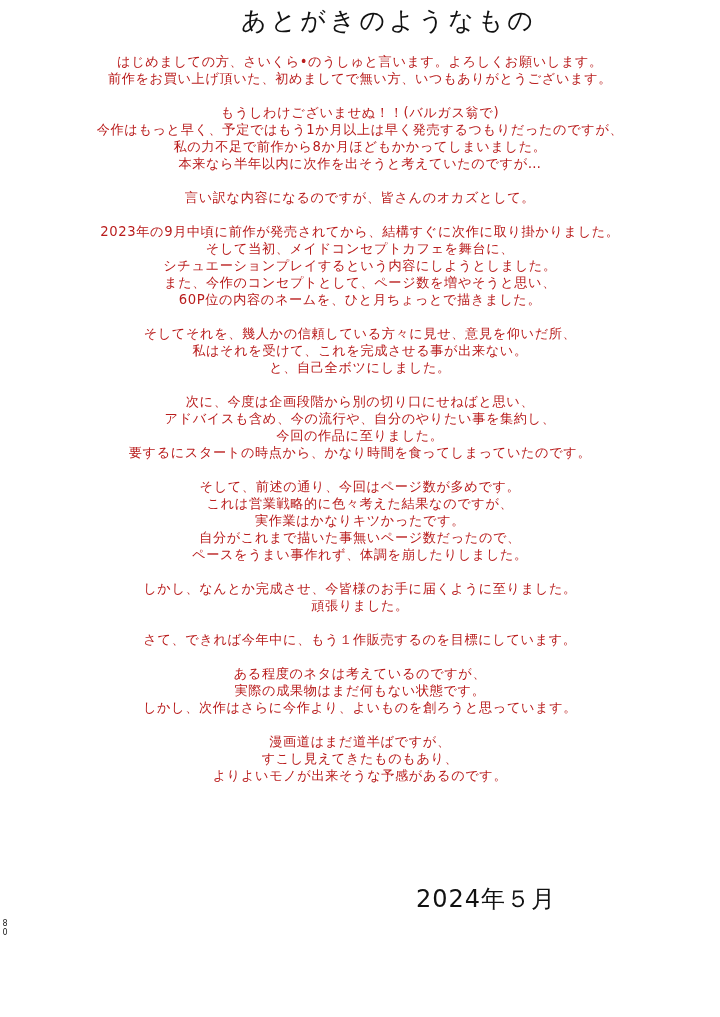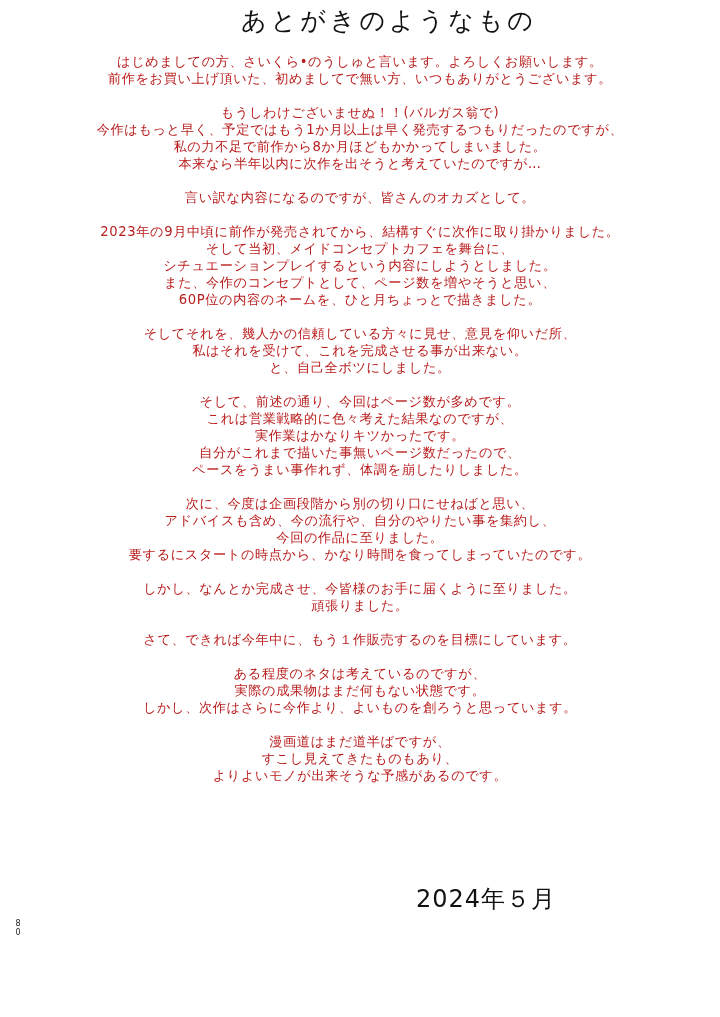--- a/index.html
+++ b/index.html
@@ -78,21 +78,20 @@
       position: absolute;
       left: 1px;
       top: 919px;
       width: 8px;
       font-family: "DejaVu Sans", "Liberation Sans", sans-serif;
       font-size: 8px;
       line-height: 9px;
       color: #222;
       text-align: center;
       word-break: break-all;
-      padding-left: 13px;
     }
   </style>
 </head>
 <body>
 
 <div class="page">
 
   <div class="title">あとがきのようなもの</div>
 
   <div class="body">
@@ -115,31 +114,31 @@
       <span class="line">シチュエーションプレイするという内容にしようとしました。</span>
       <span class="line">また、今作のコンセプトとして、ページ数を増やそうと思い、</span>
       <span class="line">60P位の内容のネームを、ひと月ちょっとで描きました。</span>
     </div>
     <div class="para">
       <span class="line">そしてそれを、幾人かの信頼している方々に見せ、意見を仰いだ所、</span>
       <span class="line">私はそれを受けて、これを完成させる事が出来ない。</span>
       <span class="line">と、自己全ボツにしました。</span>
     </div>
     <div class="para">
+      <span class="line">次に、今度は企画段階から別の切り口にせねばと思い、</span>
+      <span class="line">アドバイスも含め、今の流行や、自分のやりたい事を集約し、</span>
+      <span class="line">今回の作品に至りました。</span>
+      <span class="line">要するにスタートの時点から、かなり時間を食ってしまっていたのです。</span>
+    </div>
+    <div class="para">
       <span class="line">そして、前述の通り、今回はページ数が多めです。</span>
       <span class="line">これは営業戦略的に色々考えた結果なのですが、</span>
       <span class="line">実作業はかなりキツかったです。</span>
       <span class="line">自分がこれまで描いた事無いページ数だったので、</span>
       <span class="line">ペースをうまい事作れず、体調を崩したりしました。</span>
-    </div>
-    <div class="para">
-      <span class="line">次に、今度は企画段階から別の切り口にせねばと思い、</span>
-      <span class="line">アドバイスも含め、今の流行や、自分のやりたい事を集約し、</span>
-      <span class="line">今回の作品に至りました。</span>
-      <span class="line">要するにスタートの時点から、かなり時間を食ってしまっていたのです。</span>
     </div>
     <div class="para">
       <span class="line">しかし、なんとか完成させ、今皆様のお手に届くように至りました。</span>
       <span class="line">頑張りました。</span>
     </div>
     <div class="para">
       <span class="line">さて、できれば今年中に、もう１作販売するのを目標にしています。</span>
     </div>
     <div class="para">
       <span class="line">ある程度のネタは考えているのですが、</span>

